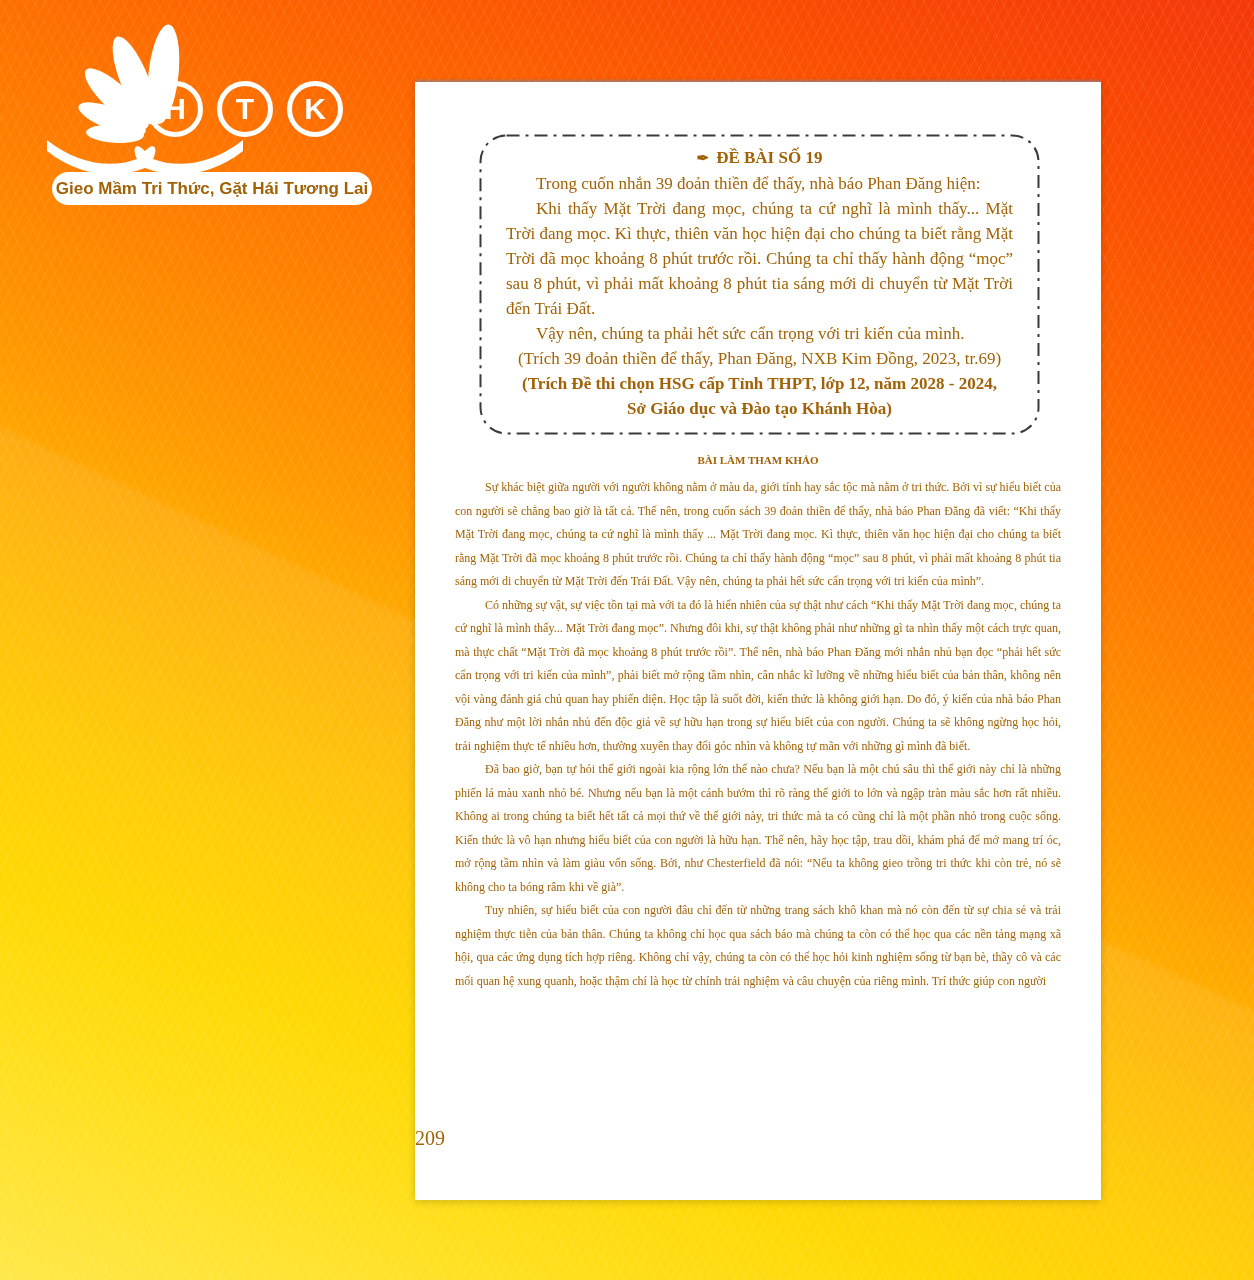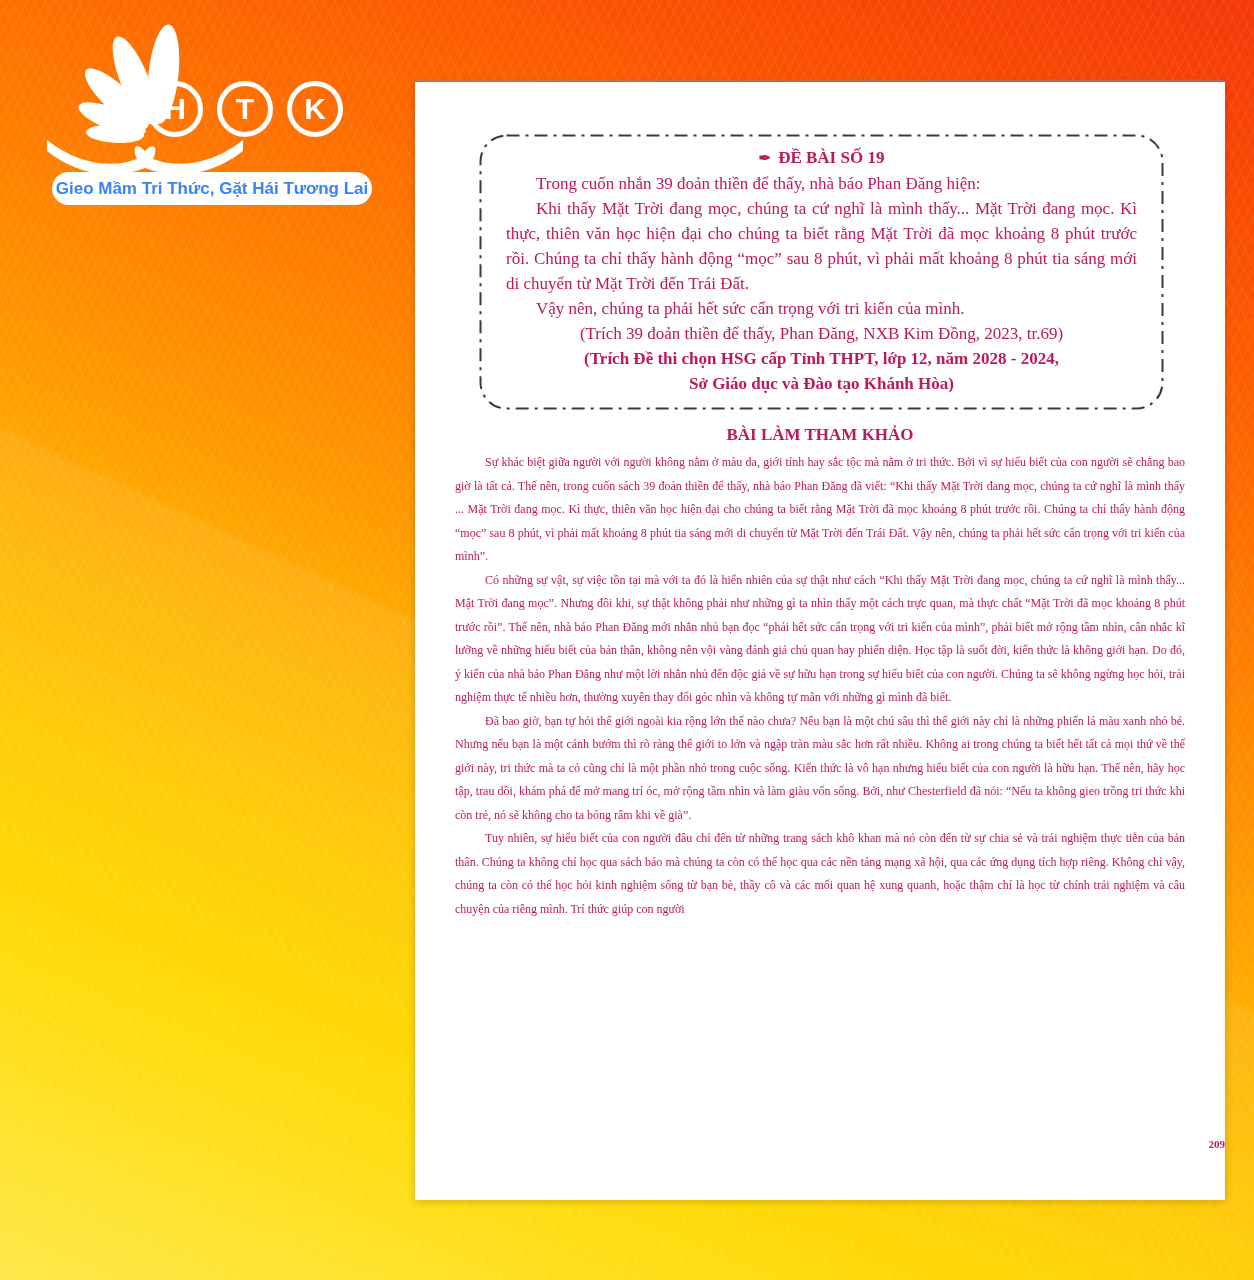--- a/index.html
+++ b/index.html
@@ -36,29 +36,29 @@
   }
   .letter-circle span{
     color:#fff;font-family:"Liberation Sans",sans-serif;font-weight:bold;
     font-size:30px;line-height:1;
   }
   .tagline{
     position:absolute;left:7px;top:148px;width:320px;height:33px;
     background:#fff;border-radius:17px;
     display:flex;align-items:center;justify-content:center;
     font-family:"Liberation Sans",sans-serif;font-weight:bold;font-size:17px;
-    color:#3b82f6;white-space:nowrap;
+    color:#a16207;white-space:nowrap;
   }
   
   .page{
-    position:absolute;left:415px;top:82px;width:810px;height:1118px;
+    position:absolute;left:415px;top:82px;width:686px;height:1118px;
     background:#fff;box-sizing:border-box;
     padding:52px 40px 0 40px;
     box-shadow:0 -3px 2px -1px rgba(130,140,160,.6), 0 2px 8px rgba(0,0,0,.18);
-    color:#be185d;
+    color:#a16207;
   }
   .it{}
   .bd{font-weight:bold;}
   
   .exam-box{
     position:relative;
     margin:0 21px 0 24px;
     padding:11px 27px 14px 27px;
     box-sizing:border-box;
   }
@@ -70,30 +70,30 @@
   .exam-box p, .exam-box div{font-size:17px;line-height:25px;margin:0;}
   .exam-title{
     text-align:center;font-weight:bold;font-size:18px;line-height:26px;margin:0 0 2px 0;
   }
   .pen-icon{font-size:15px;margin-right:7px;}
   .indent{text-indent:30px;}
   .justify{text-align:justify;}
   .right{text-align:center;}
   
   .essay-heading{
-    text-align:center;font-weight:bold;font-size:17px;
+    text-align:center;font-weight:bold;font-size:11px;
     margin:13px 0 4px 0;line-height:24px;
   }
   .essay p{
     font-size:12px;line-height:23.5px;margin:0;
     text-align:justify;text-indent:30px;
   }
   .page-number{
     position:absolute;left:0;bottom:50px;width:100%;
-    text-align:right;font-size:11px;font-weight:bold;
+    text-align:left;font-size:20px;
   }
 </style>
 </head>
 <body>
 
 <div class="bg"></div>
 <div class="bg-texture"></div>
 <div class="bg-sheen"></div>
 
 <div class="brand">

